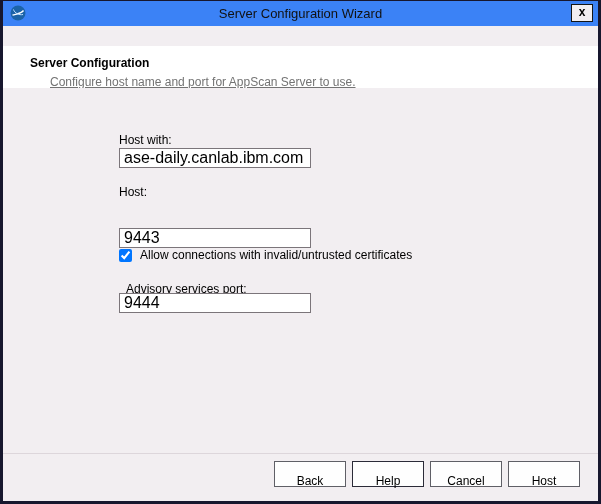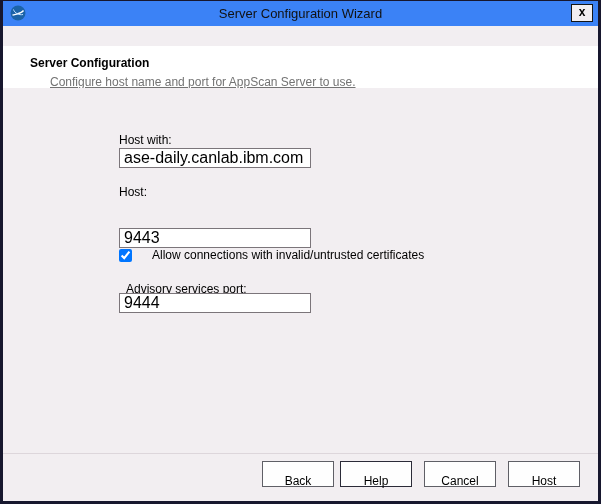--- a/index.html
+++ b/index.html
@@ -106,21 +106,21 @@
     color: #000;
     padding: 1px 4px;
     outline: none;
   }
   .checkbox-row {
     position: absolute;
     left: 116px;
     top: 160px;
     display: flex;
     align-items: center;
-    gap: 20px;
+    gap: 8px;
   }
   .checkbox-row input {
     width: 13px; height: 13px;
     margin: 0;
   }
   .checkbox-row label {
     font-size: 12px;
     color: #000;
   }
   .footer-line {
@@ -143,21 +143,21 @@
     background: #fefefe;
     border: 1px solid #5f5f66;
     font-family: "Liberation Sans", sans-serif;
     font-size: 12px;
     color: #000;
     padding: 12px;
     cursor: default;
     text-align: center;
   }
   .btn + .btn { margin-left: 6px; }
-  .btn.gap { margin-left: 12px; }
+  .btn.gap { }
   .btn.default { border-color: #2b2b38; }
 </style>
 </head>
 <body>
 
 <div class="window">
 
   <div class="titlebar">
     <span class="app-icon">
       <svg width="16" height="16" viewBox="0 0 16 16">

